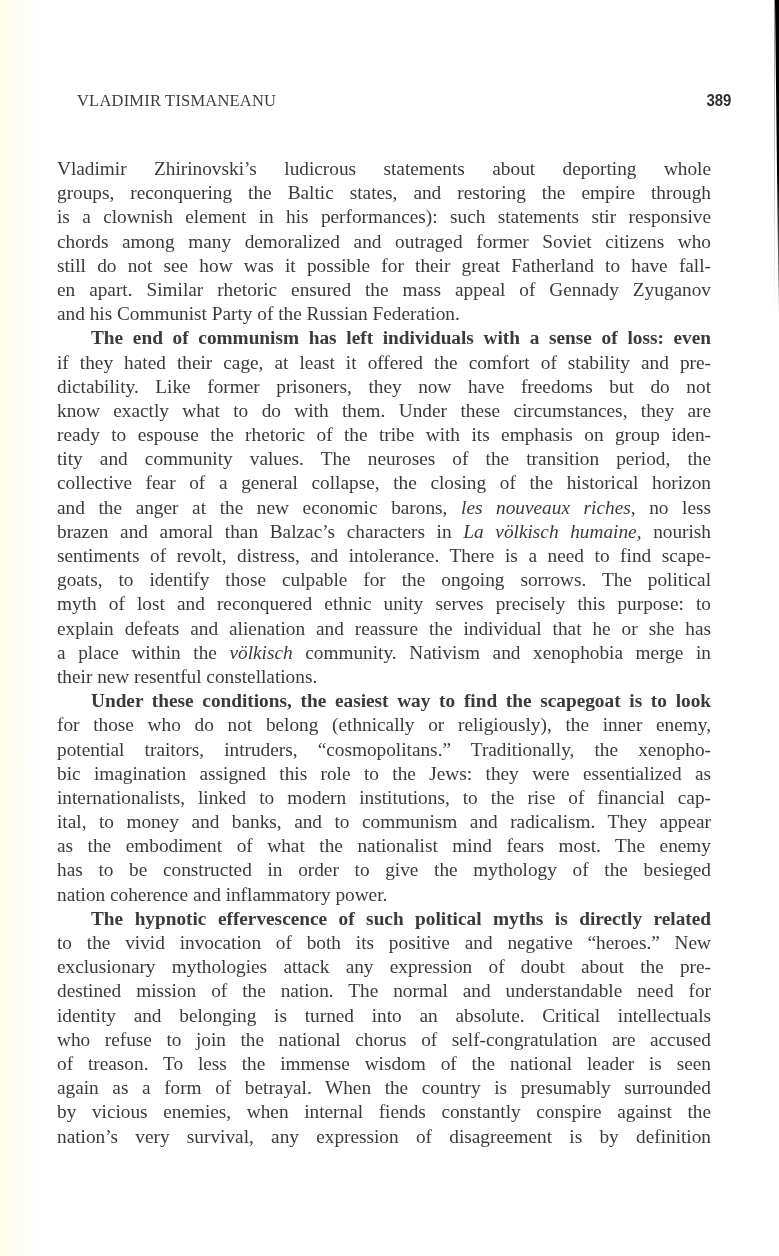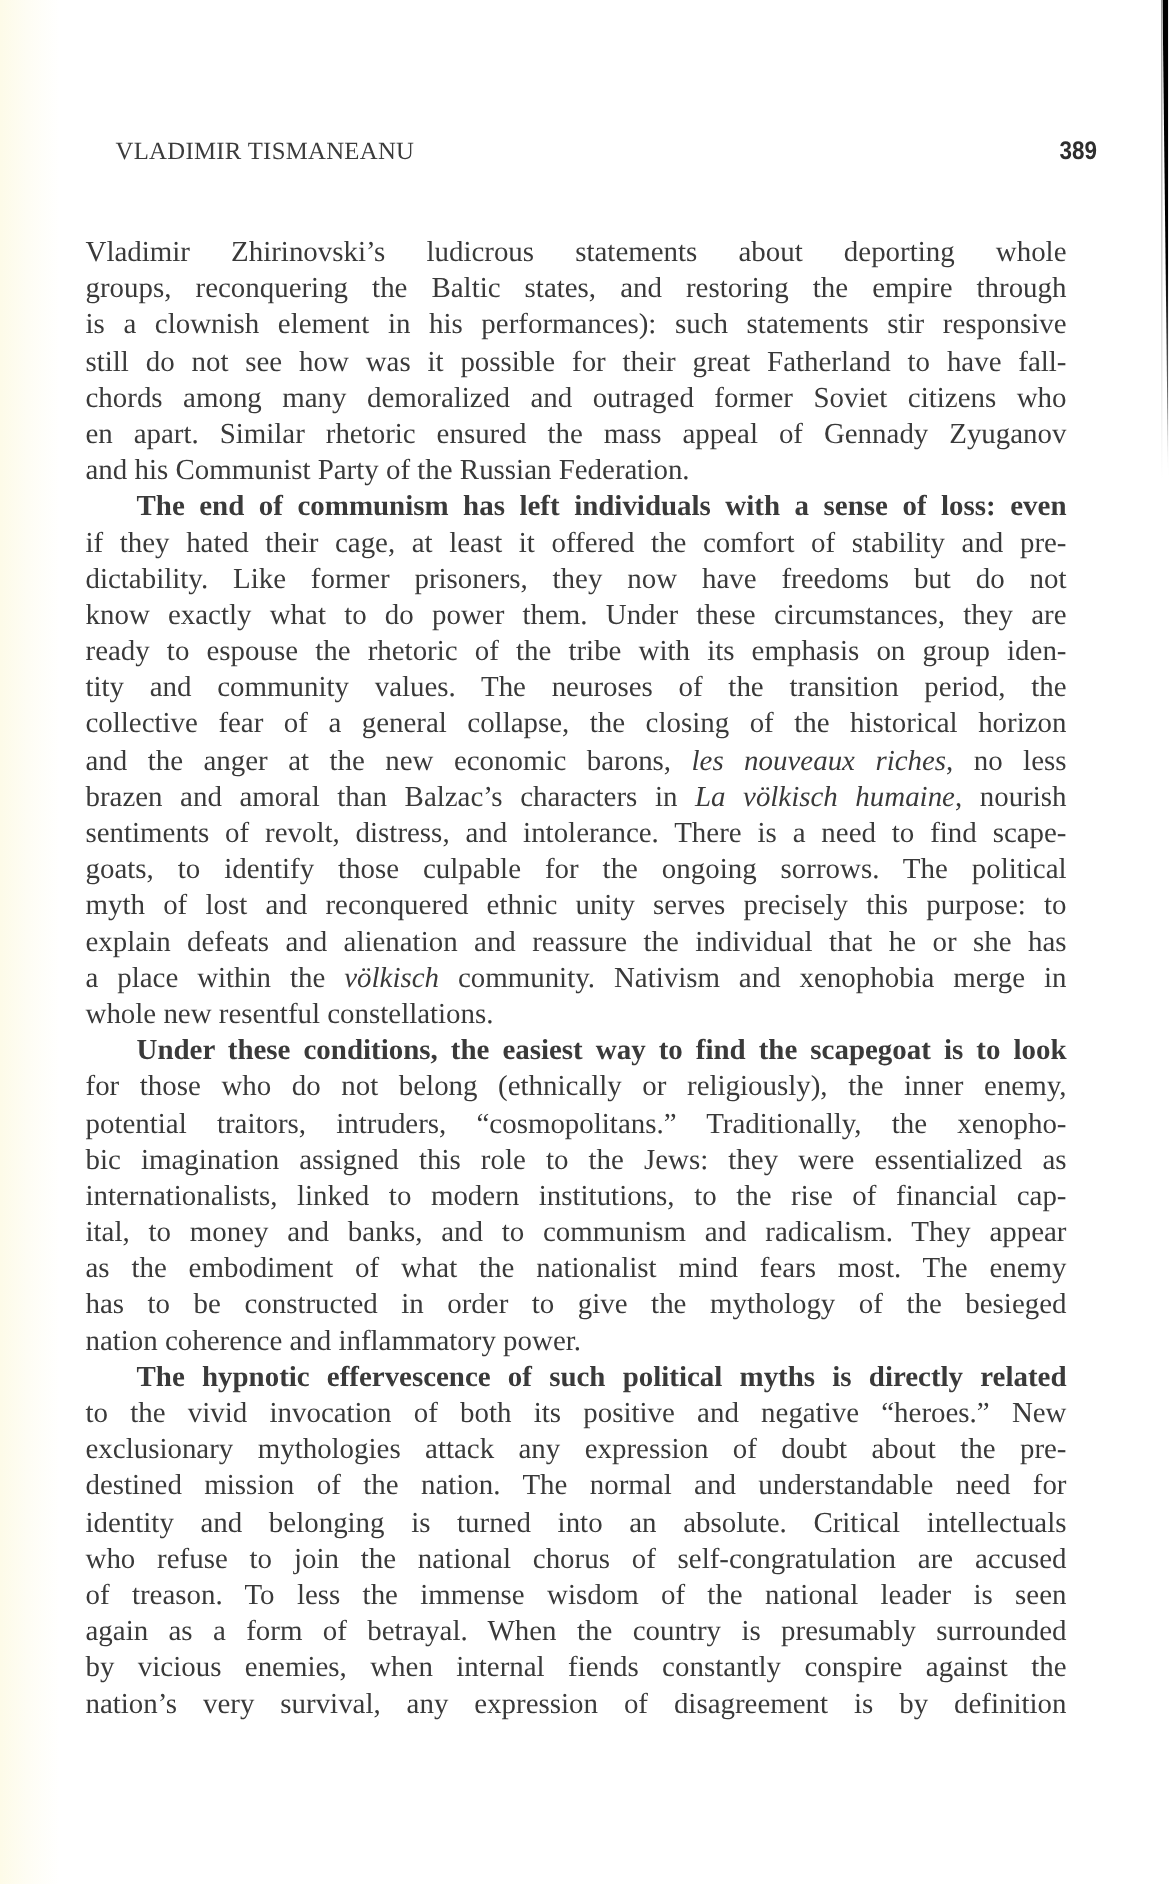--- a/index.html
+++ b/index.html
@@ -57,41 +57,41 @@
   <header class="running-head">
     <span class="author">VLADIMIR TISMANEANU</span>
     <span class="folio">389</span>
   </header>
 
   <main class="body-text" id="body-text">
       <div>
         <span class="line"><span>Vladimir Zhirinovski’s ludicrous statements about deporting whole</span></span>
         <span class="line"><span>groups, reconquering the Baltic states, and restoring the empire through</span></span>
         <span class="line"><span>is a clownish element in his performances): such statements stir responsive</span></span>
+        <span class="line"><span>chords among many demoralized and outraged former Soviet citizens who</span></span>
         <span class="line"><span>still do not see how was it possible for their great Fatherland to have fall-</span></span>
-        <span class="line"><span>chords among many demoralized and outraged former Soviet citizens who</span></span>
         <span class="line"><span>en apart. Similar rhetoric ensured the mass appeal of Gennady Zyuganov</span></span>
         <span class="line last"><span>and his Communist Party of the Russian Federation.</span></span>
       </div>
       <div>
         <span class="line indent"><span>The end of communism has left individuals with a sense of loss: even</span></span>
         <span class="line"><span>if they hated their cage, at least it offered the comfort of stability and pre-</span></span>
         <span class="line"><span>dictability. Like former prisoners, they now have freedoms but do not</span></span>
-        <span class="line"><span>know exactly what to do power them. Under these circumstances, they are</span></span>
+        <span class="line"><span>know exactly what to do with them. Under these circumstances, they are</span></span>
         <span class="line"><span>ready to espouse the rhetoric of the tribe with its emphasis on group iden-</span></span>
         <span class="line"><span>tity and community values. The neuroses of the transition period, the</span></span>
         <span class="line"><span>collective fear of a general collapse, the closing of the historical horizon</span></span>
         <span class="line"><span>and the anger at the new economic barons, </span><i>les nouveaux riches</i><span>, no less</span></span>
         <span class="line"><span>brazen and amoral than Balzac’s characters in </span><i>La völkisch humaine</i><span>, nourish</span></span>
         <span class="line"><span>sentiments of revolt, distress, and intolerance. There is a need to find scape-</span></span>
         <span class="line"><span>goats, to identify those culpable for the ongoing sorrows. The political</span></span>
         <span class="line"><span>myth of lost and reconquered ethnic unity serves precisely this purpose: to</span></span>
         <span class="line"><span>explain defeats and alienation and reassure the individual that he or she has</span></span>
         <span class="line"><span>a place within the </span><i>völkisch</i><span> community. Nativism and xenophobia merge in</span></span>
-        <span class="line last"><span>whole new resentful constellations.</span></span>
+        <span class="line last"><span>their new resentful constellations.</span></span>
       </div>
       <div>
         <span class="line indent"><span>Under these conditions, the easiest way to find the scapegoat is to look</span></span>
         <span class="line"><span>for those who do not belong (ethnically or religiously), the inner enemy,</span></span>
         <span class="line"><span>potential traitors, intruders, “cosmopolitans.” Traditionally, the xenopho-</span></span>
         <span class="line"><span>bic imagination assigned this role to the Jews: they were essentialized as</span></span>
         <span class="line"><span>internationalists, linked to modern institutions, to the rise of financial cap-</span></span>
         <span class="line"><span>ital, to money and banks, and to communism and radicalism. They appear</span></span>
         <span class="line"><span>as the embodiment of what the nationalist mind fears most. The enemy</span></span>
         <span class="line"><span>has to be constructed in order to give the mythology of the besieged</span></span>

